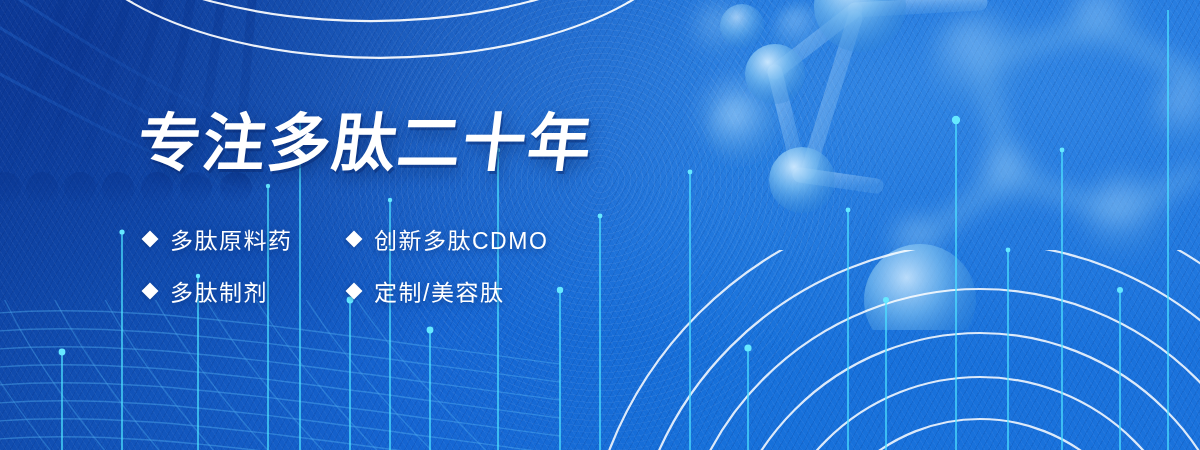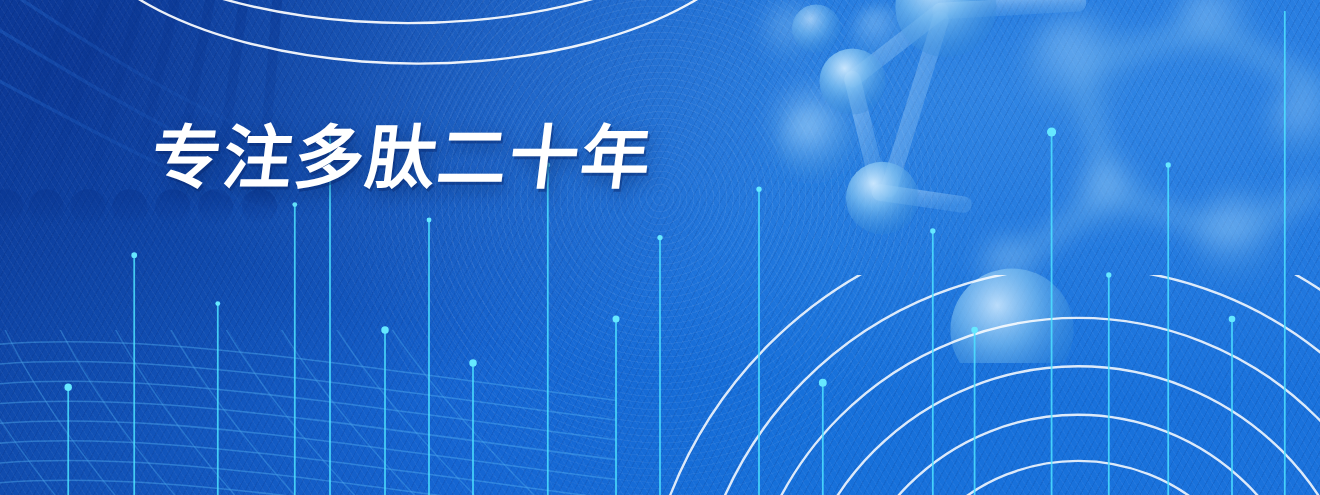--- a/index.html
+++ b/index.html
@@ -308,15 +308,38 @@
       <circle cx="1120" cy="290" r="3.0"></circle>
       <circle cx="62" cy="352" r="3.4"></circle>
       <circle cx="350" cy="300" r="3.4"></circle>
     </g>
   </svg>
 
   <div class="content">
 
     <h1 class="headline">专注多肽二十年</h1>
 
+    <ul class="bullets">
+
+      <li class="bullet">
+        <span class="diamond"></span>
+        <span class="btext">多肽原料药</span>
+      </li>
+
+      <li class="bullet">
+        <span class="diamond"></span>
+        <span class="btext">创新多肽CDMO</span>
+      </li>
+
+      <li class="bullet">
+        <span class="diamond"></span>
+        <span class="btext">多肽制剂</span>
+      </li>
+
+      <li class="bullet">
+        <span class="diamond"></span>
+        <span class="btext">定制/美容肽</span>
+      </li>
+
+    </ul>
   </div>
 
 </div>
 
 </body></html>

